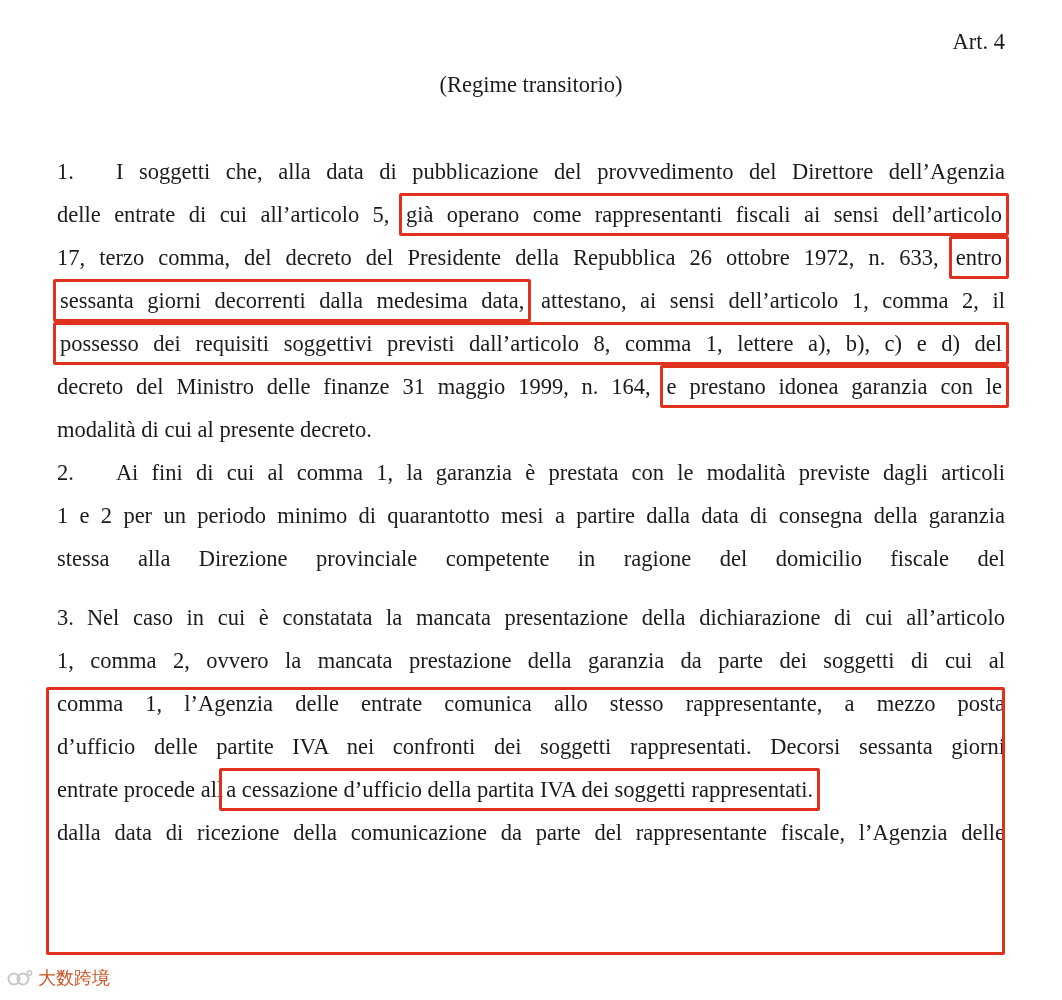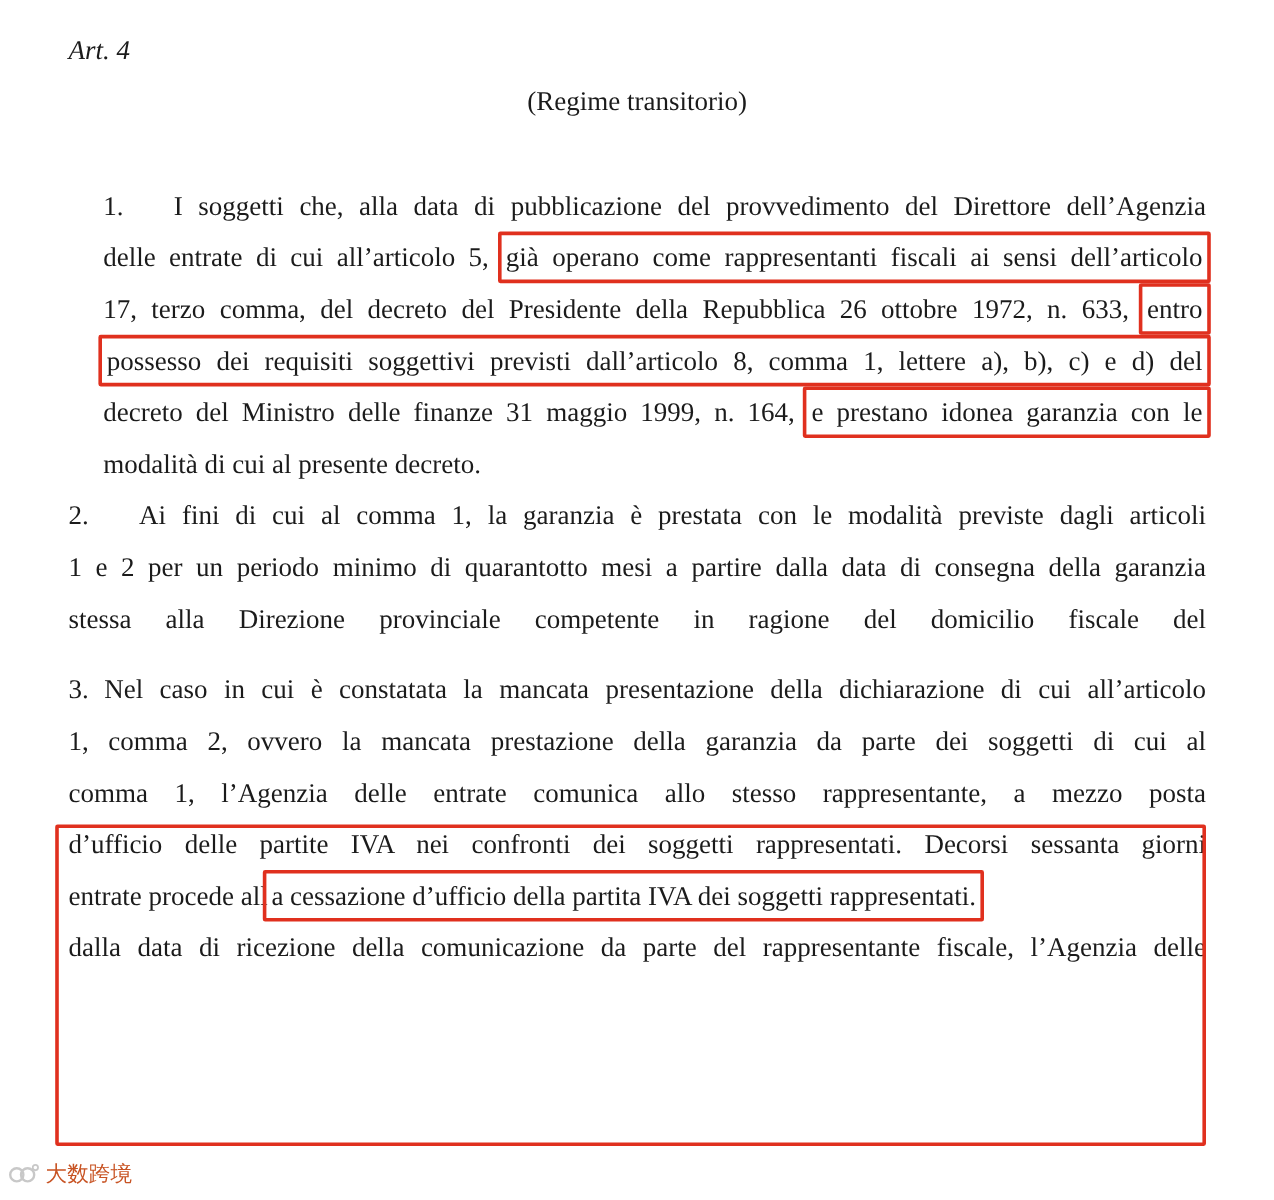--- a/index.html
+++ b/index.html
@@ -24,28 +24,27 @@
   .doc {
     position: absolute;
     left: 57px;
     right: 57px;
     top: 0;
     font-size: 22.5px;
   }
   .title {
     margin-top: 20px;
     line-height: 43px;
-    text-align: left;
-    font-style: italic;
+    text-align: right;
   }
   .subtitle {
     line-height: 43px;
     text-align: center;
   }
-  .para.p1 { margin-top: 44px; margin-left: 29px; }
+  .para.p1 { margin-top: 44px; }
   .para.p3 { margin-top: 16px; }
   .line {
     line-height: 43px;
     height: 43px;
     text-align: justify;
     text-align-last: justify;
     white-space: normal;
   }
   .line.lastline {
     text-align-last: left;
@@ -89,20 +88,21 @@
 
   <div class="doc">
 
     <div class="title">Art. 4</div>
     <div class="subtitle">(Regime transitorio)</div>
 
     <div class="para p1">
       <div class="line"><span class="pnum">1.</span><span class="tab"></span><span>I soggetti che, alla data di pubblicazione del provvedimento del Direttore dell’Agenzia</span></div>
       <div class="line"><span>delle entrate di cui all’articolo 5, </span><span class="boxed">già operano come rappresentanti fiscali ai sensi dell’articolo</span></div>
       <div class="line"><span>17, terzo comma, del decreto del Presidente della Repubblica 26 ottobre 1972, n. 633, </span><span class="boxed">entro</span></div>
+      <div class="line"><span class="boxed">sessanta giorni decorrenti dalla medesima data,</span><span> attestano, ai sensi dell’articolo 1, comma 2, il</span></div>
       <div class="line"><span class="boxed">possesso dei requisiti soggettivi previsti dall’articolo 8, comma 1, lettere a), b), c) e d) del</span></div>
       <div class="line"><span>decreto del Ministro delle finanze 31 maggio 1999, n. 164, </span><span class="boxed">e prestano idonea garanzia con le</span></div>
       <div class="line lastline"><span>modalità di cui al presente decreto.</span></div>
     </div>
 
     <div class="para p2">
       <div class="line"><span class="pnum">2.</span><span class="tab"></span><span>Ai fini di cui al comma 1, la garanzia è prestata con le modalità previste dagli articoli</span></div>
       <div class="line"><span>1 e 2 per un periodo minimo di quarantotto mesi a partire dalla data di consegna della garanzia</span></div>
       <div class="line"><span>stessa alla Direzione provinciale competente in ragione del domicilio fiscale del</span></div>
     </div>

